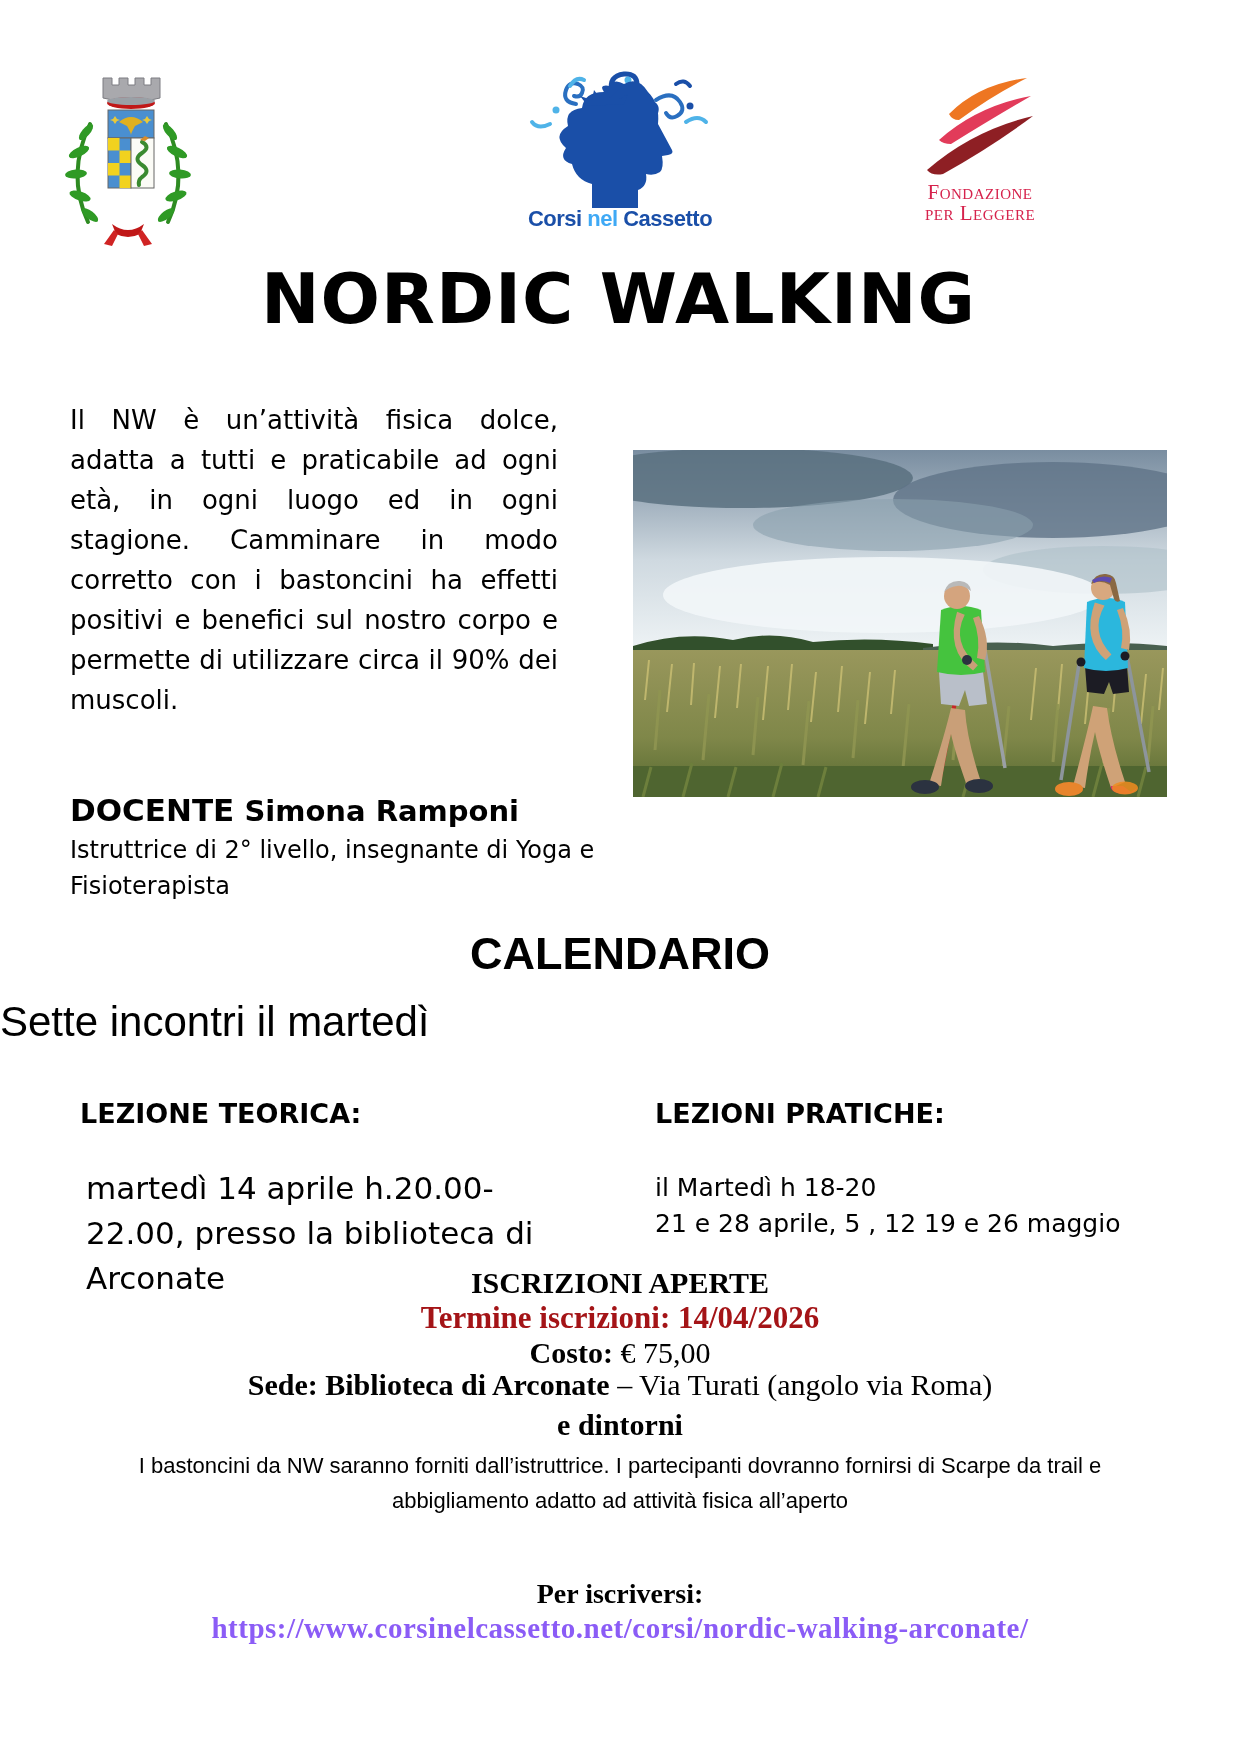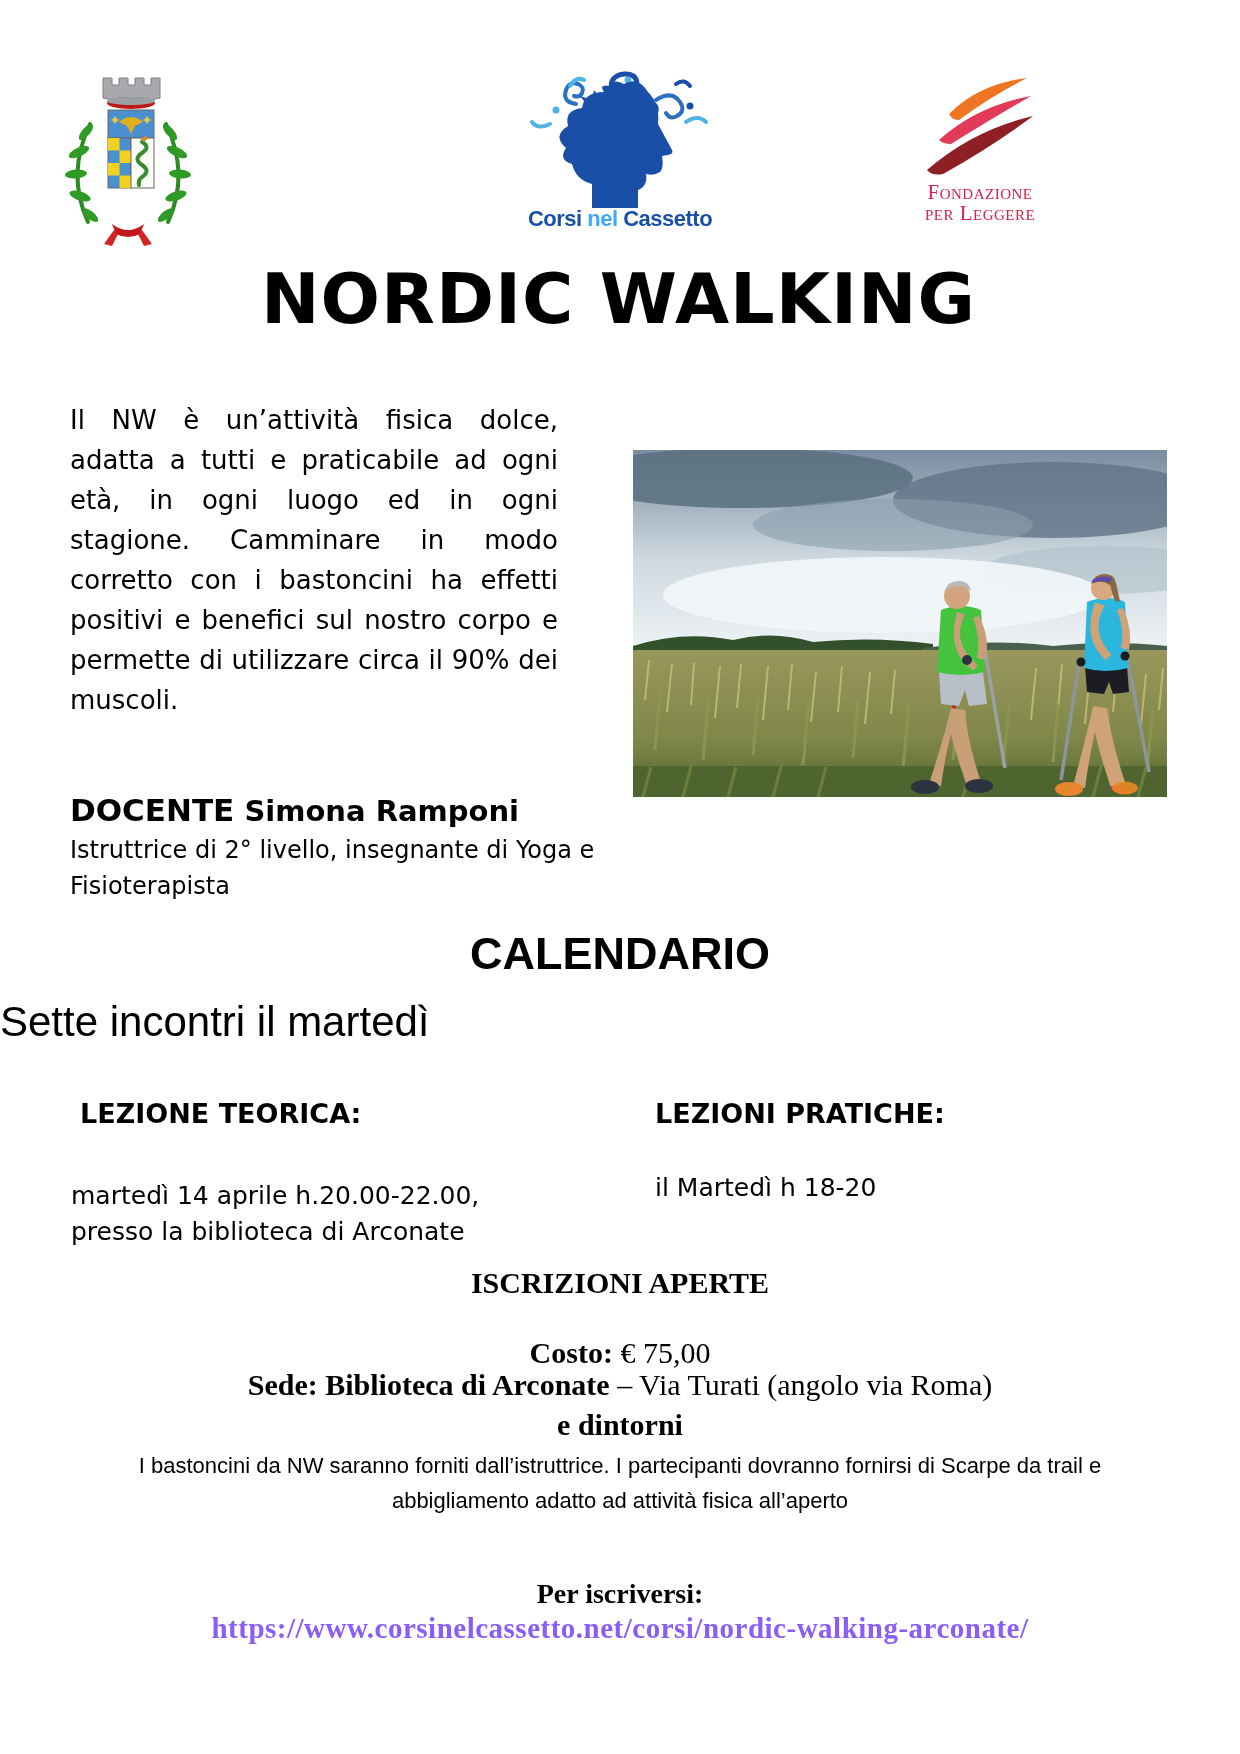--- a/index.html
+++ b/index.html
@@ -23,21 +23,21 @@
   
   #docente{left:70px;top:792px;width:560px;}
   #docente .lbl{font-size:31px;font-weight:bold;}
   #docente .nm{font-size:29px;font-weight:bold;}
   #bio{left:70px;top:832px;width:560px;font-size:24px;line-height:1.5;}
   
   #cal-title{left:0;top:928px;width:1240px;text-align:center;font-family:"Liberation Sans",sans-serif;font-weight:bold;font-size:45px;}
   #cal-sub{left:0;top:998px;width:1240px;font-family:"Liberation Sans",sans-serif;font-size:42px;}
   
   #teorica-h{left:80px;top:1098px;font-size:27px;font-weight:bold;}
-  #teorica-t{left:71px;top:1166px;width:485px;font-size:25px;line-height:1.45;margin-top:12px;}
+  #teorica-t{left:86px;top:1166px;width:485px;font-size:31px;line-height:1.45;}
   #pratiche-h{left:655px;top:1098px;font-size:27px;font-weight:bold;}
   #pratiche-t{left:655px;top:1170px;width:520px;font-size:25px;line-height:1.45;}
   
   .cline{left:0;width:1240px;text-align:center;font-family:Liberation Serif, serif;}
   #open-line{top:1266px;font-size:30px;font-weight:bold;}
   #deadline{top:1300px;font-size:31px;font-weight:bold;color:#A41417;}
   #costo{top:1336px;font-size:30px;}
   #costo .b{font-weight:bold;}
   #sede{top:1368px;font-size:30px;}
   #sede .b{font-weight:bold;}
@@ -206,23 +206,25 @@
   <div id="bio" class="abs">Istruttrice di 2° livello, insegnante di Yoga e Fisioterapista</div>
 
   <div id="cal-title" class="abs">CALENDARIO</div>
   <div id="cal-sub" class="abs">Sette incontri il martedì</div>
 
   <div id="teorica-h" class="abs">LEZIONE TEORICA:</div>
   <div id="teorica-t" class="abs">martedì 14 aprile h.20.00-22.00, presso la biblioteca di Arconate</div>
   <div id="pratiche-h" class="abs">LEZIONI PRATICHE:</div>
   <div id="pratiche-t" class="abs">
     <div>il Martedì h 18-20</div>
+    <div>21 e 28 aprile, 5 , 12 19 e 26 maggio</div>
   </div>
 
   <div id="open-line" class="abs cline">ISCRIZIONI APERTE</div>
+  <div id="deadline" class="abs cline">Termine iscrizioni: 14/04/2026</div>
   <div id="costo" class="abs cline">
     <span class="b">Costo:</span><span> € 75,00</span>
   </div>
   <div id="sede" class="abs cline">
     <span class="b">Sede: Biblioteca di Arconate</span><span> – Via Turati (angolo via Roma)</span>
   </div>
   <div id="dintorni" class="abs cline">e dintorni</div>
   <div id="note" class="abs">I bastoncini da NW saranno forniti dall’istruttrice. I partecipanti dovranno fornirsi di Scarpe da trail e abbigliamento adatto ad attività fisica all’aperto</div>
 
   <div id="periscriversi" class="abs cline">Per iscriversi:</div>

